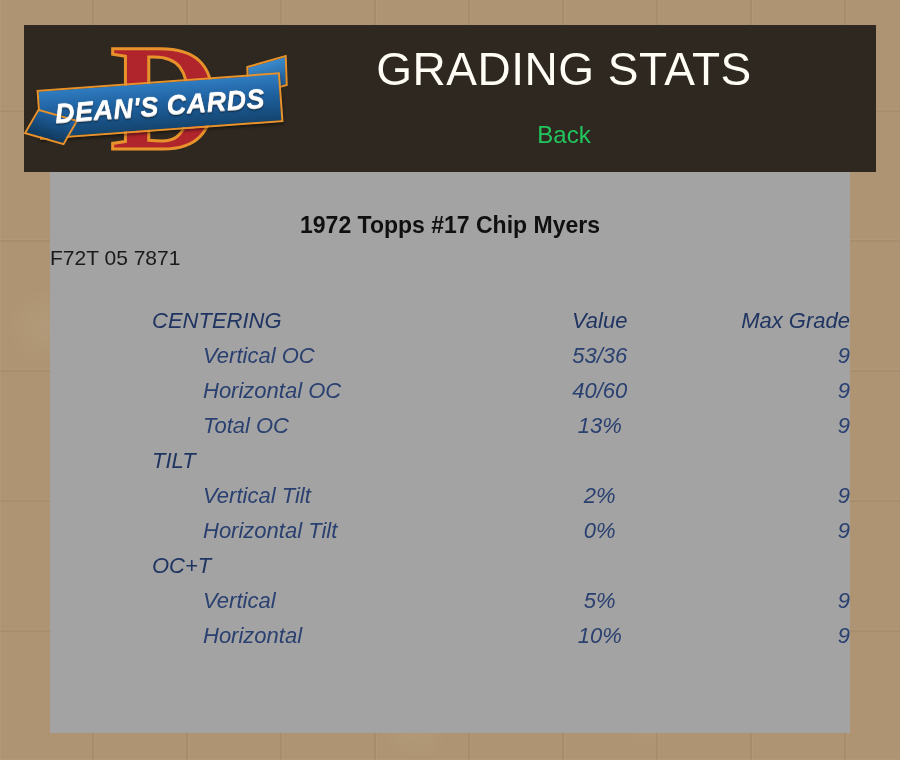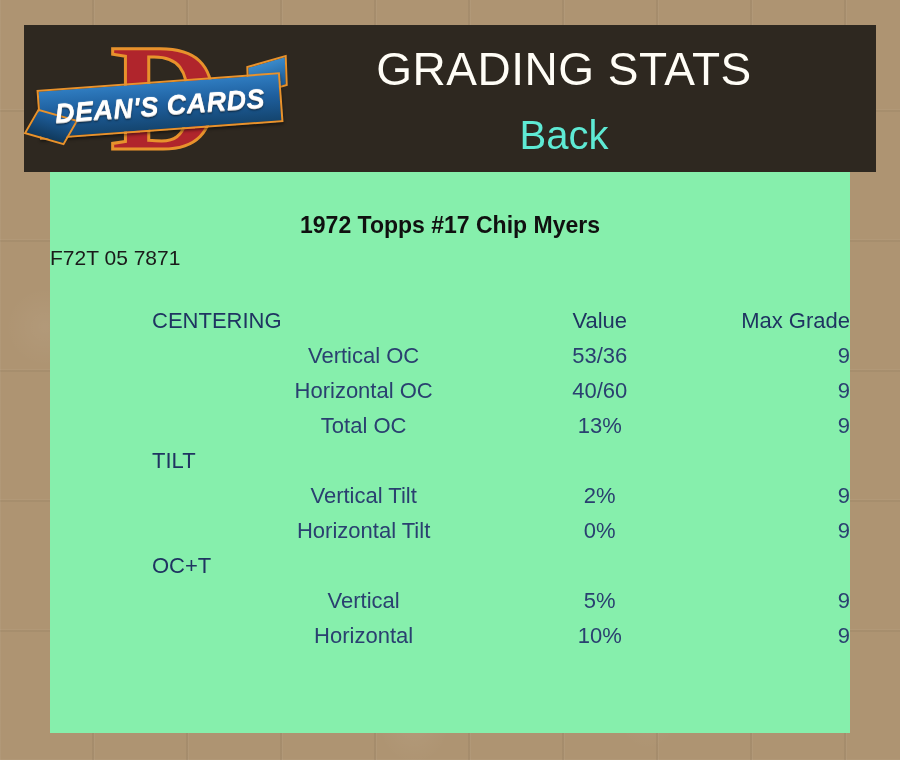--- a/index.html
+++ b/index.html
@@ -151,35 +151,35 @@
     padding-right: 40px;
   }
   #header-title {
     font-size: 46px;
     font-weight: normal;
     line-height: 54px;
     letter-spacing: 0.5px;
     color: #fffdf6;
   }
   #header-subtitle {
-    font-size: 40px;
+    font-size: 24px;
     font-weight: normal;
     line-height: 40px;
-    color: #5eead4;
+    color: #22c55e;
     margin-top: 19px;
   }
 
   
   #panel {
     position: absolute;
     left: 50px;
     top: 172px;
     width: 800px;
     height: 561px;
-    background: #86efac;
+    background: #a3a3a3;
     z-index: 2;
   }
 
   #card-title {
     margin-top: 39px;
     text-align: center;
     font-size: 23px;
     font-weight: bold;
     color: #101010;
     line-height: 28px;
@@ -191,20 +191,21 @@
     color: #1a1a1a;
     line-height: 26px;
   }
 
   
   #stats {
     margin: 32px 0 0 0;
     border-collapse: collapse;
     width: 800px;
     color: #23386b;
+    font-style: italic;
   }
   #stats td, #stats th {
     padding: 0;
     height: 35px;
     vertical-align: middle;
     font-size: 22px;
     font-weight: normal;
   }
   .col-label   { width: 400px; text-align: left; }
   .col-value   { width: 185px; text-align: center; }
@@ -219,21 +220,20 @@
     padding-left: 102px !important;
     font-weight: bold;
     font-size: 22px;
     color: #1f3461;
   }
   .row-label {
     padding-left: 153px !important;
     font-weight: normal;
     font-size: 22px;
     color: #2a4070;
-    text-align: center;
   }
   .cell-value, .cell-grade {
     font-weight: normal;
     font-size: 22px;
     color: #2a4070;
   }
 </style>
 </head>
 <body>
 

